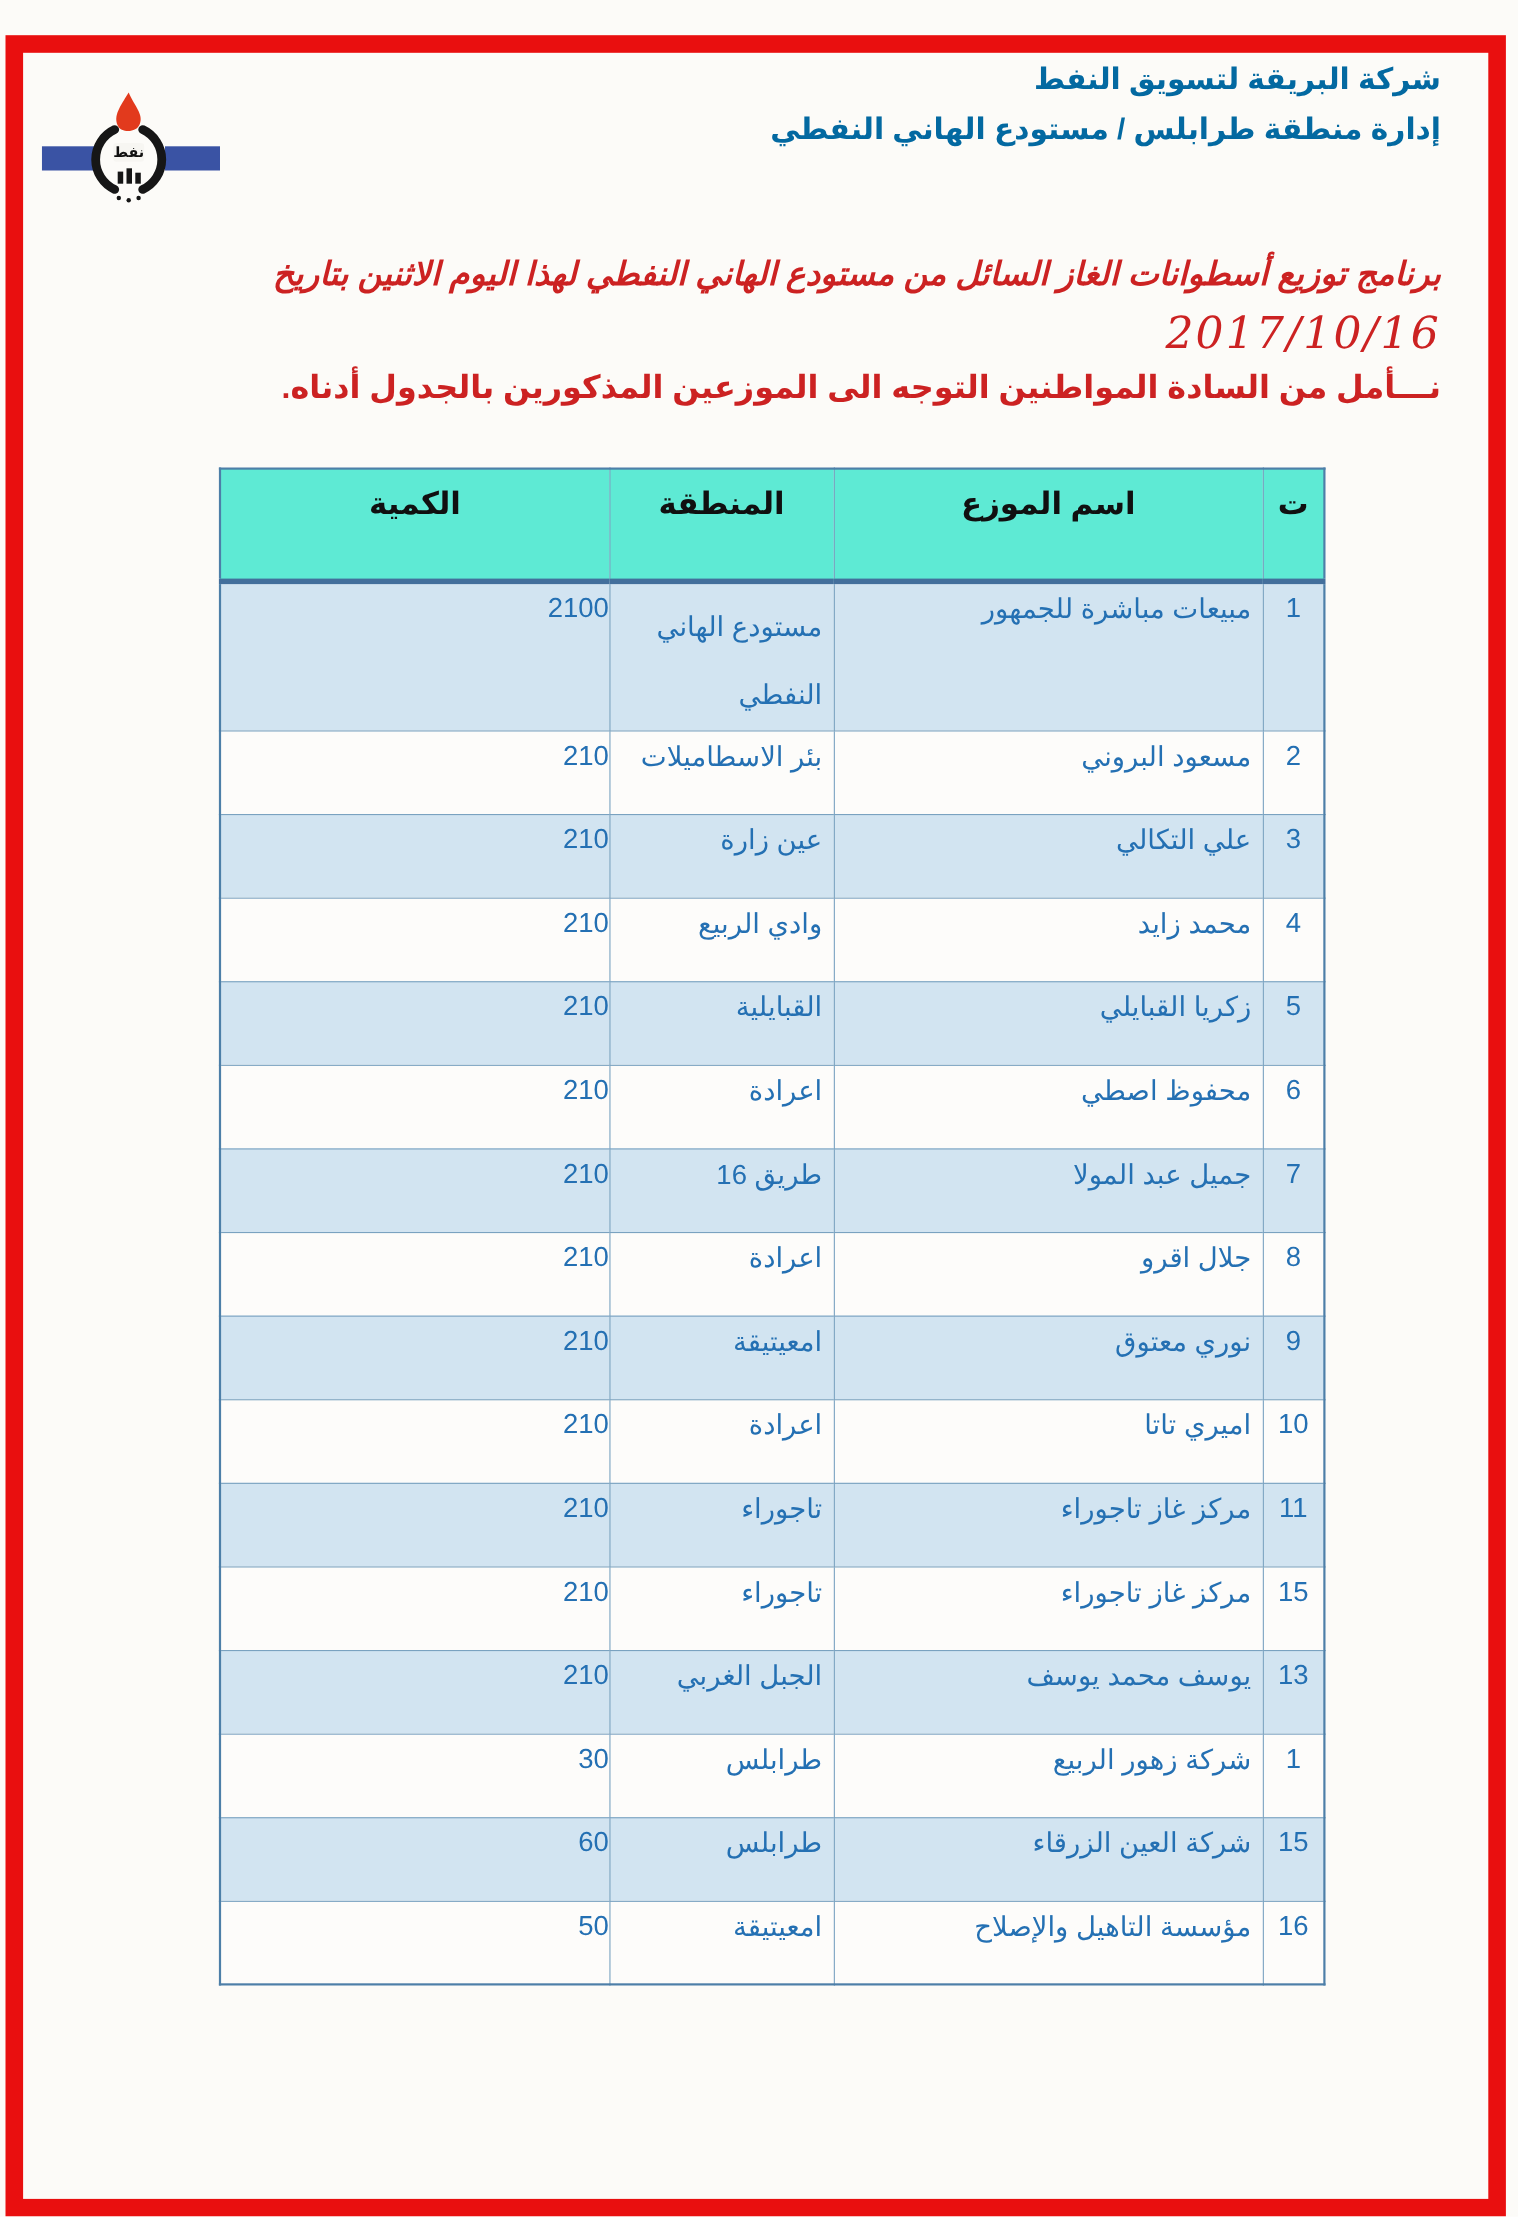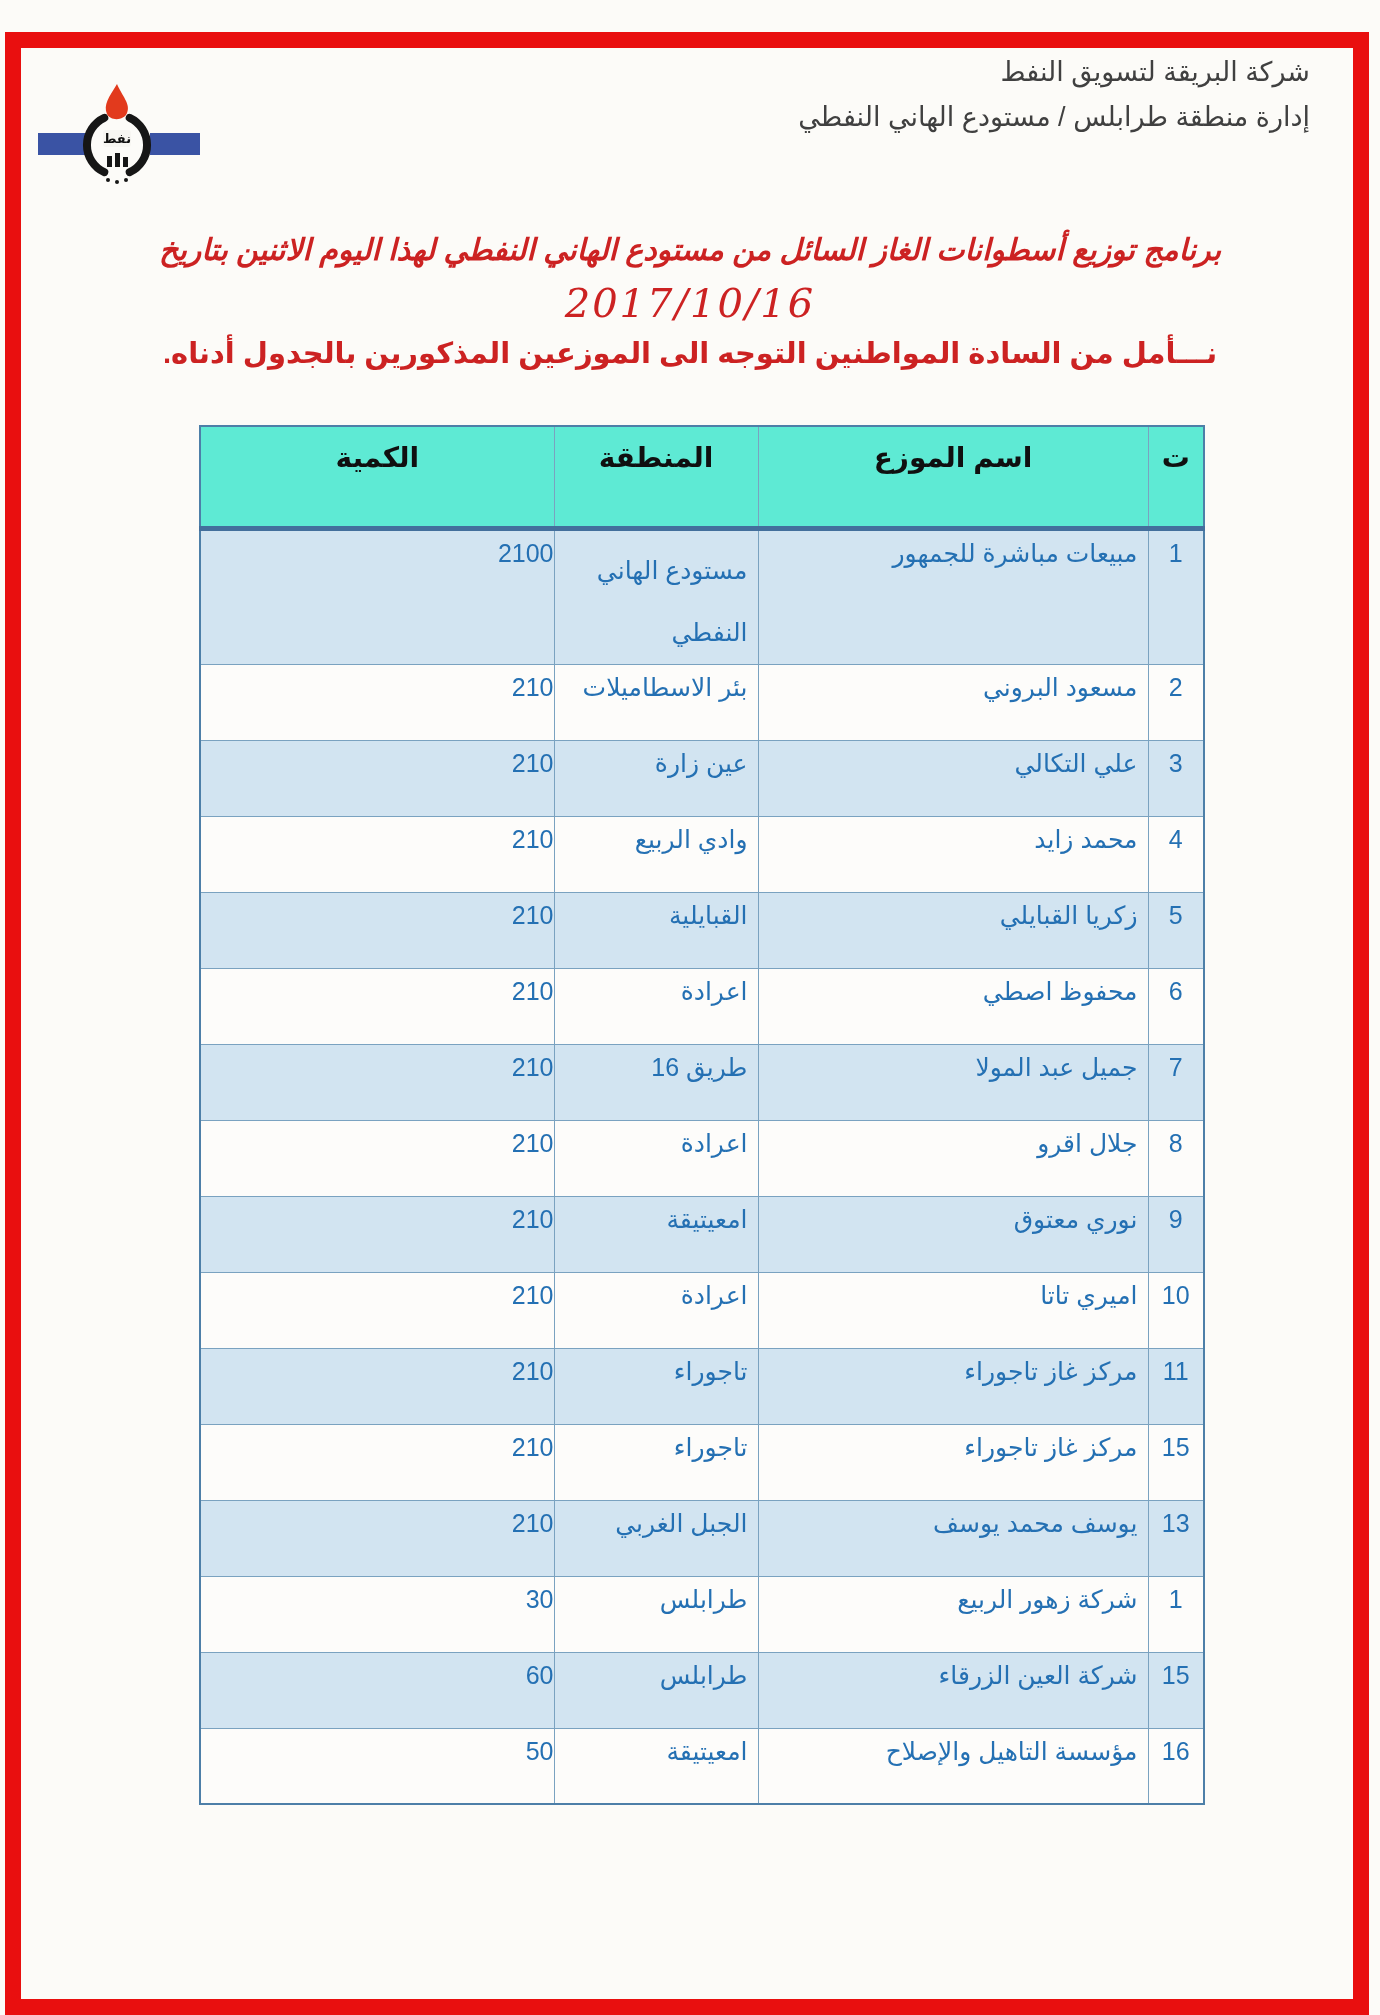--- a/index.html
+++ b/index.html
@@ -8,24 +8,24 @@
   .page{ position:relative; width:1380px; height:2015px; background:#fcfbf8; overflow:hidden; }
 
   .red-frame{ position:absolute; left:5px; top:32px; width:1364px; height:1983px;
               border:16px solid #e90f0f; }
 
   
   .logo{ position:absolute; left:38px; top:80px; width:162px; height:120px; }
 
   
   .company-header{ position:absolute; top:50px; right:70px; text-align:right;
-                   color:#404040; font-weight:normal; font-size:27px; line-height:45px; }
-
-  
-  .title-block{ position:absolute; top:220px; left:70px; right:70px; text-align:center; color:#cc2222; }
+                   color:#0369a1; font-weight:bold; font-size:27px; line-height:45px; }
+
+  
+  .title-block{ position:absolute; top:220px; left:70px; right:70px; text-align:right; color:#cc2222; }
   .t1{ font-size:30px; font-weight:bold; font-style:italic; line-height:60px; }
   .tdate{ font-family:"DejaVu Serif","Liberation Serif",serif; font-style:italic;
           font-size:40px; line-height:46px; letter-spacing:2px; }
   .t2{ font-size:29px; font-weight:bold; line-height:54px; }
 
   
   .dist-table{ position:absolute; left:199px; top:425px; width:1004px;
                border-collapse:collapse; table-layout:fixed;
                border:2px solid var(--steel); }
   .dist-table th, .dist-table td{ border:1px solid var(--inner); vertical-align:top; }

